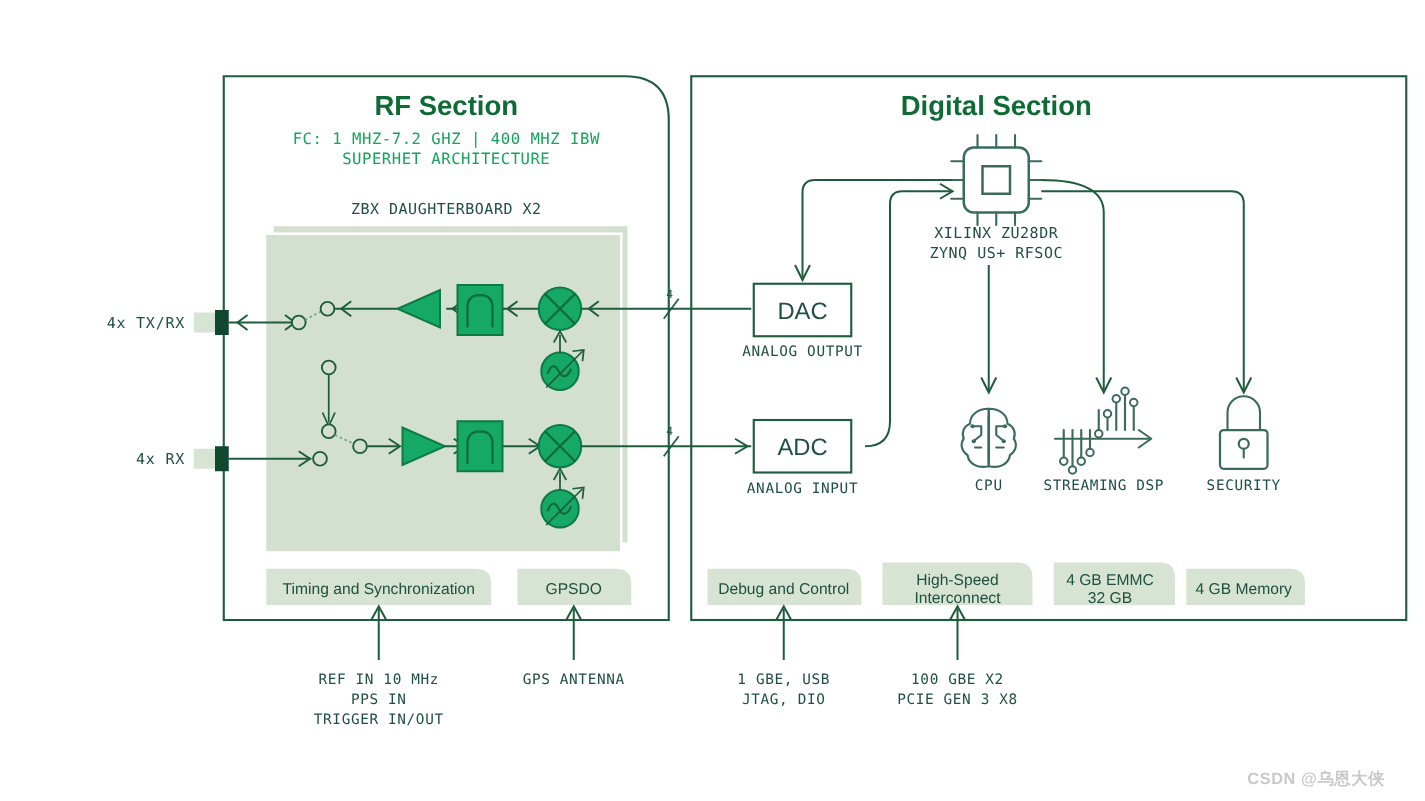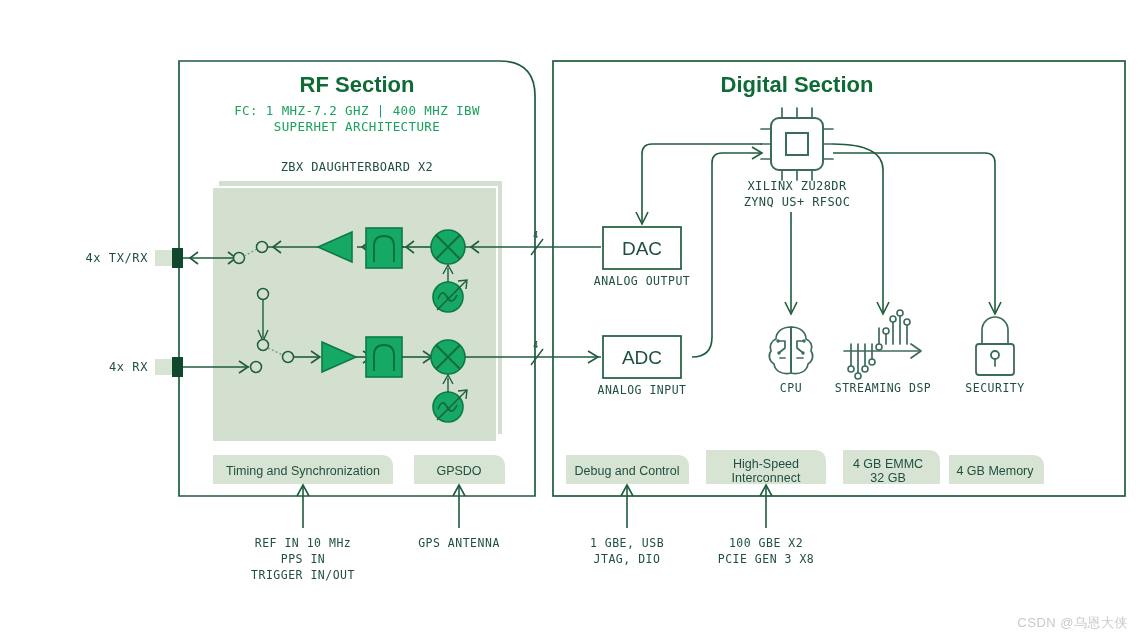--- a/index.html
+++ b/index.html
@@ -9,22 +9,22 @@
   svg#diagram{position:absolute;left:0;top:0;width:1140px;height:641px;}
   .sec-title{font-family:"Liberation Sans",sans-serif;font-weight:bold;font-size:22px;fill:#0f6b35;}
   .mono{font-family:"DejaVu Sans Mono","Liberation Mono",monospace;}
   .sub-green{font-size:12.5px;fill:#16a35c;letter-spacing:.4px;}
   .dark-mono{font-size:12px;fill:#1f4f3f;letter-spacing:.4px;}
   .port-lbl{font-size:12px;fill:#1f4f3f;letter-spacing:.6px;}
   .blk-lbl{font-size:19px;fill:#1f4f3f;font-family:"Liberation Sans",sans-serif;}
   .cap-mono{font-size:11.5px;fill:#1f4f3f;letter-spacing:.5px;}
   .pill-text{font-size:12.5px;fill:#1f4f3f;font-family:"Liberation Sans",sans-serif;}
   .busnum{font-size:9px;fill:#1f4f3f;}
-  .wm{position:absolute;right:12px;bottom:9px;font-size:13px;color:#c9c9c9;
-      font-family:"Liberation Sans",sans-serif;letter-spacing:.5px;}
+  .wm{position:absolute;right:32px;bottom:9px;font-size:13px;color:#c9c9c9;
+      font-family:"Liberation Sans",sans-serif;letter-spacing:.5px;font-weight:bold;}
   .ln{stroke:#1f5c3d;stroke-width:1.6;fill:none;}
   .ln-thin{stroke:#1f5c3d;stroke-width:1.4;fill:none;}
   .dot-ln{stroke:#6f9d84;stroke-width:1.4;fill:none;stroke-dasharray:2 2.2;}
   .frame{stroke:#1f5c3d;stroke-width:1.7;fill:none;}
   .gfill{fill:#16a865;stroke:#0d7a45;stroke-width:1.6;}
   .panel{fill:#d3e0cf;stroke:#ffffff;stroke-width:2;}
   .panel-back{fill:#d3e0cf;stroke:#ffffff;stroke-width:2;}
   .pill{fill:#d7e4d3;}
   .icon-ln{stroke:#3d6b59;stroke-width:1.7;fill:none;stroke-linecap:round;stroke-linejoin:round;}
   .sw-c{fill:#d3e0cf;stroke:#1f5c3d;stroke-width:1.5;}

